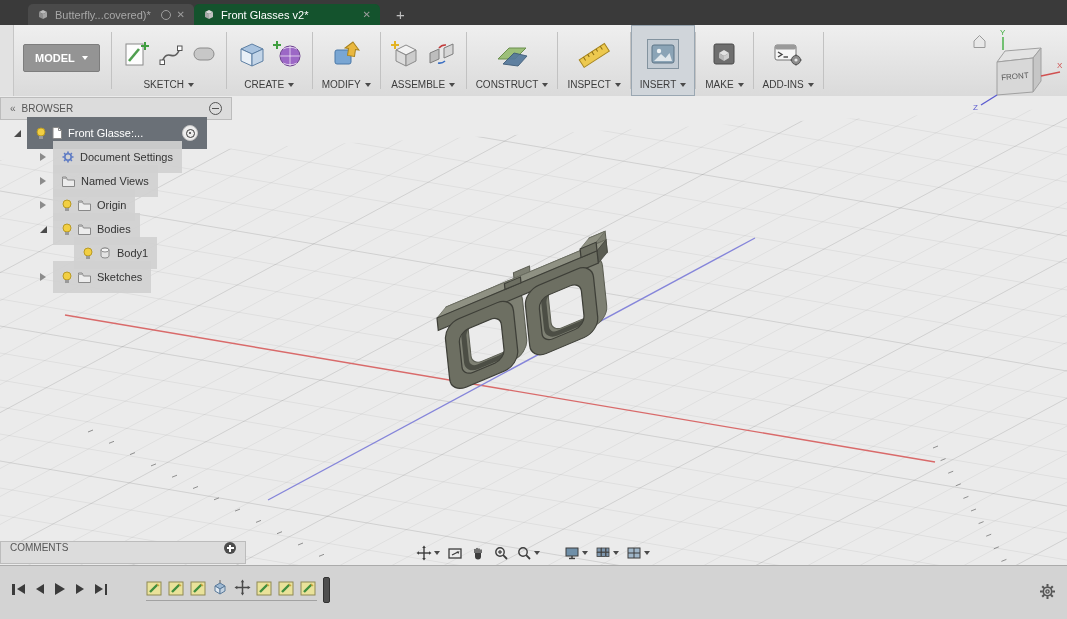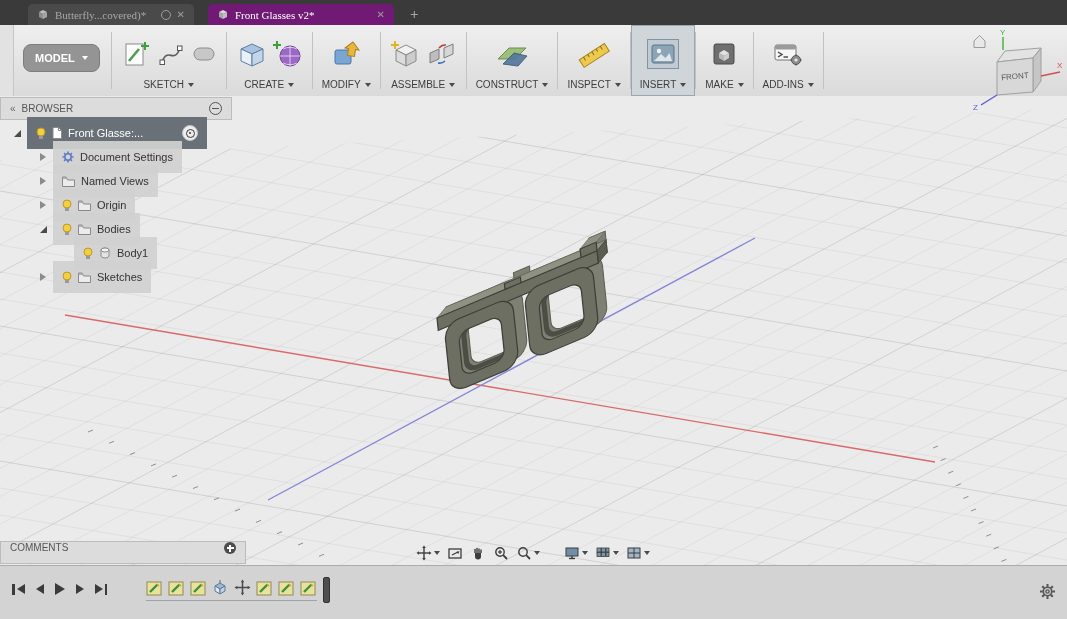--- a/index.html
+++ b/index.html
@@ -2,37 +2,37 @@
 <html><head>
 <meta charset="utf-8">
 <style>
   html,body{margin:0;padding:0;background:#9a9a9a;}
   .app{position:relative;width:1067px;height:619px;overflow:hidden;
        font-family:"Liberation Sans",sans-serif;background:#ebebeb;
        -webkit-font-smoothing:antialiased;}
 
   
   .tabbar{position:absolute;top:0;left:0;right:0;height:25px;background:#3a3a3a;
-          display:flex;align-items:flex-end;font-family:Liberation Serif, serif;}
+          display:flex;align-items:flex-end;}
   .tab{display:flex;align-items:center;gap:6px;height:21px;padding:0 9px;
        border-radius:5px 5px 0 0;font-size:11px;color:#a8a8a8;background:#4a4a4a;cursor:default;}
   .tab.first{margin-left:28px;width:148px;}
-  .tab.active{margin-left:14px;width:168px;background:#701a75;color:#fff;}
+  .tab.active{width:168px;background:#14532d;color:#fff;}
   .tab-label{white-space:nowrap;overflow:hidden;text-overflow:ellipsis;flex:1;}
   .tab-close{font-size:10px;color:#9d9d9d;line-height:1;}
   .tab-status{width:8px;height:8px;border:1px solid #9d9d9d;border-radius:50%;}
   .newtab{color:#c0c0c0;font-size:15px;margin:0 0 3px 16px;line-height:1;}
 
   
   .toolbar{position:absolute;top:25px;left:0;right:0;height:71px;
            background:linear-gradient(#efefef,#dadada);border-bottom:1px solid #b5b5b5;
            display:flex;align-items:stretch;}
   .grip{width:13px;background:#e2e2e2;border-right:1px solid #c6c6c6;}
   .model-btn{align-self:center;margin:0 11px 6px 9px;background:#949494;color:#fff;
-             font-size:11px;font-weight:bold;padding:7px 11px;border-radius:8px;
+             font-size:11px;font-weight:bold;padding:7px 11px;border-radius:2px;
              border:1px solid #7d7d7d;display:flex;align-items:center;gap:7px;}
   .caret{display:inline-block;width:0;height:0;border-left:3px solid transparent;
          border-right:3px solid transparent;border-top:4px solid #4a4a4a;}
   .caret.white{border-top-color:#fff;}
   .tsep{width:1px;background:#c2c2c2;margin:7px 0;}
   .tgroup{display:flex;flex-direction:column;align-items:center;padding:5px 9px 3px;}
   .tgroup .icons{flex:1;display:flex;align-items:center;gap:7px;}
   .tgroup .tlabel{font-size:10px;color:#3c3c3c;display:flex;align-items:center;gap:4px;
                   padding:2px 0 3px;white-space:nowrap;}
   .tgroup.selected{background:#d0d5da;box-shadow:inset 0 0 0 1px #9aa7b2;}

